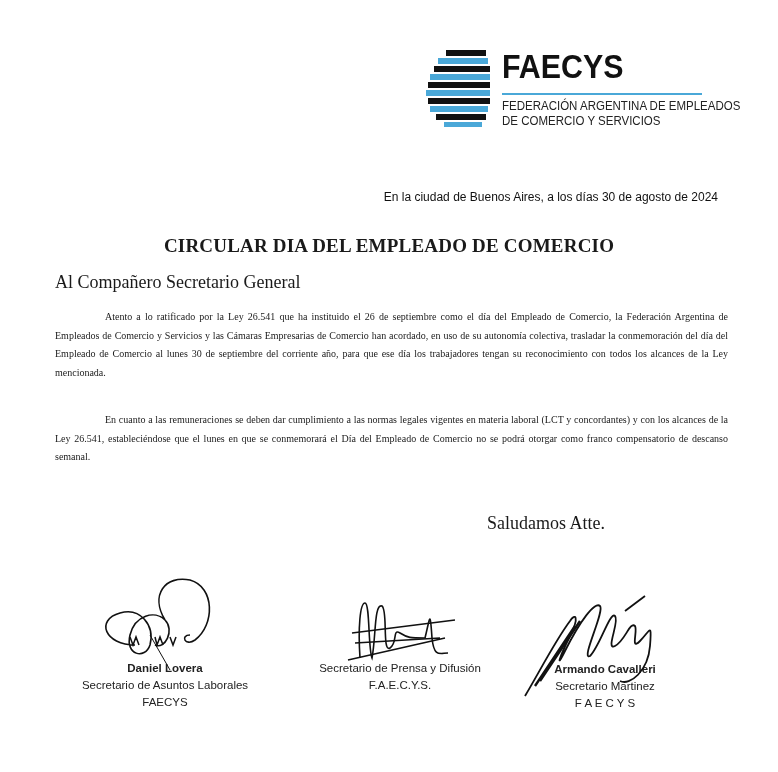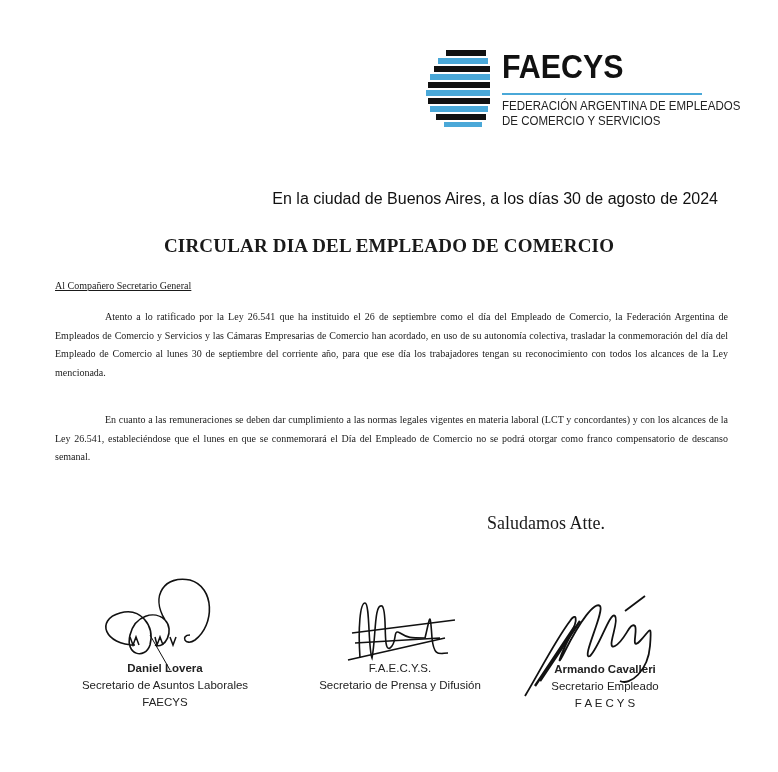--- a/index.html
+++ b/index.html
@@ -2,23 +2,23 @@
 <html><head>
 <meta charset="utf-8">
 <style>
   html, body { margin:0; padding:0; background:#ffffff; }
   body { width:778px; height:772px; position:relative; overflow:hidden; font-family:"Liberation Serif", serif; color:#1a1a1a; }
   .logo { position:absolute; left:424px; top:44px; width:300px; height:96px; }
   .logo-mark { position:absolute; left:0; top:0; width:72px; height:88px; }
   .logo-name { position:absolute; left:78px; top:4px; font-family:"Liberation Sans", sans-serif; font-weight:bold; font-size:33px; color:#111; letter-spacing:0px; transform:scaleX(0.92); transform-origin:left; }
   .logo-rule { position:absolute; left:78px; top:49px; width:200px; height:2px; background:#4aa8d8; }
   .logo-sub { position:absolute; left:78px; top:55px; font-family:"Liberation Sans", sans-serif; font-size:12.5px; line-height:15px; color:#222; transform:scaleX(0.92); transform-origin:left; white-space:nowrap; }
-  .date { position:absolute; right:60px; top:190px; font-family:"Liberation Sans", sans-serif; font-size:16px; color:#111; }
+  .date { position:absolute; right:60px; top:190px; font-family:"Liberation Sans", sans-serif; font-size:12px; color:#111; }
   .title { position:absolute; left:0; width:778px; text-align:center; top:235px; font-weight:bold; font-size:19px; letter-spacing:0.2px; }
-  .greeting { position:absolute; left:55px; top:280px; font-size:10px;text-decoration:underline; }
+  .greeting { position:absolute; left:55px; top:272px; font-size:18px; }
   .para { position:absolute; left:55px; width:673px; font-size:10px; line-height:18.6px; text-align:justify; text-indent:50px; }
   .p1 { top:308px; }
   .p2 { top:411px; }
   .closing { position:absolute; left:487px; top:513px; font-size:18px; }
   .sig { position:absolute; text-align:center; font-family:"Liberation Sans", sans-serif; font-size:11.5px; line-height:17px; color:#222; }
   .sig .name { font-weight:bold; }
   .sig svg { position:absolute; }
   .s1 { left:70px; top:660px; width:190px; }
   .s2 { left:305px; top:660px; width:190px; }
   .s3 { left:535px; top:661px; width:140px; }
@@ -63,25 +63,25 @@
   <div class="name">Daniel Lovera</div>
   <div>Secretario de Asuntos Laborales</div>
   <div>FAECYS</div>
 </div>
 
 <div class="sig s2">
   <svg style="left:25px;top:-62px" width="130" height="70" viewBox="0 0 130 70">
     <path d="M30 60 C28 30 30 5 35 5 C40 5 38 50 42 60 C46 40 44 5 52 8 C58 12 52 55 60 50 C68 45 62 30 70 35 C78 40 80 40 95 40 C100 20 100 10 102 40 C104 60 110 55 118 55" fill="none" stroke="#111" stroke-width="1.6"></path>
     <path d="M22 35 L125 22 M18 62 L115 40 M25 45 L110 40" stroke="#111" stroke-width="1.6"></path>
   </svg>
+  <div>Secretario de Prensa y Difusión</div>
   <div>F.A.E.C.Y.S.</div>
-  <div>Secretario de Prensa y Difusión</div>
 </div>
 
 <div class="sig s3">
   <svg style="left:-15px;top:-70px" width="170" height="110" viewBox="0 0 170 110">
     <path d="M5 105 C20 80 35 50 50 30 C55 22 60 25 50 45 C40 65 35 80 45 60 C60 30 75 10 80 15 C85 20 60 70 70 65 C80 55 90 20 95 25 C100 30 85 60 95 55 C105 50 110 30 115 35 C118 40 110 60 120 50 C130 40 132 30 130 55 C128 80 110 95 100 90 M105 20 L125 5" fill="none" stroke="#111" stroke-width="1.8"></path>
     <path d="M15 95 L55 35 M20 90 L60 30" stroke="#111" stroke-width="2.4"></path>
   </svg>
   <div class="name">Armando Cavalleri</div>
-  <div>Secretario Empleado</div>
+  <div>Secretario Martinez</div>
   <div>F A E C Y S</div>
 </div>
 
 </body></html>

